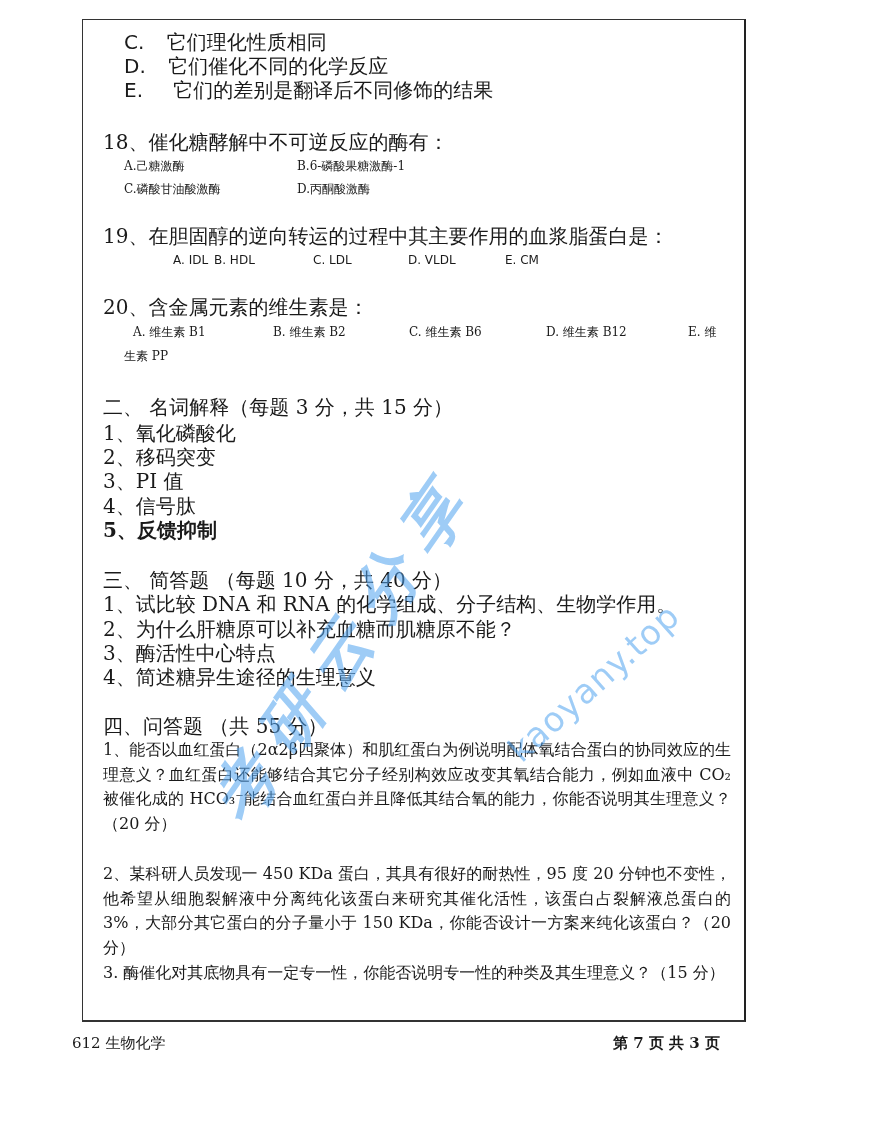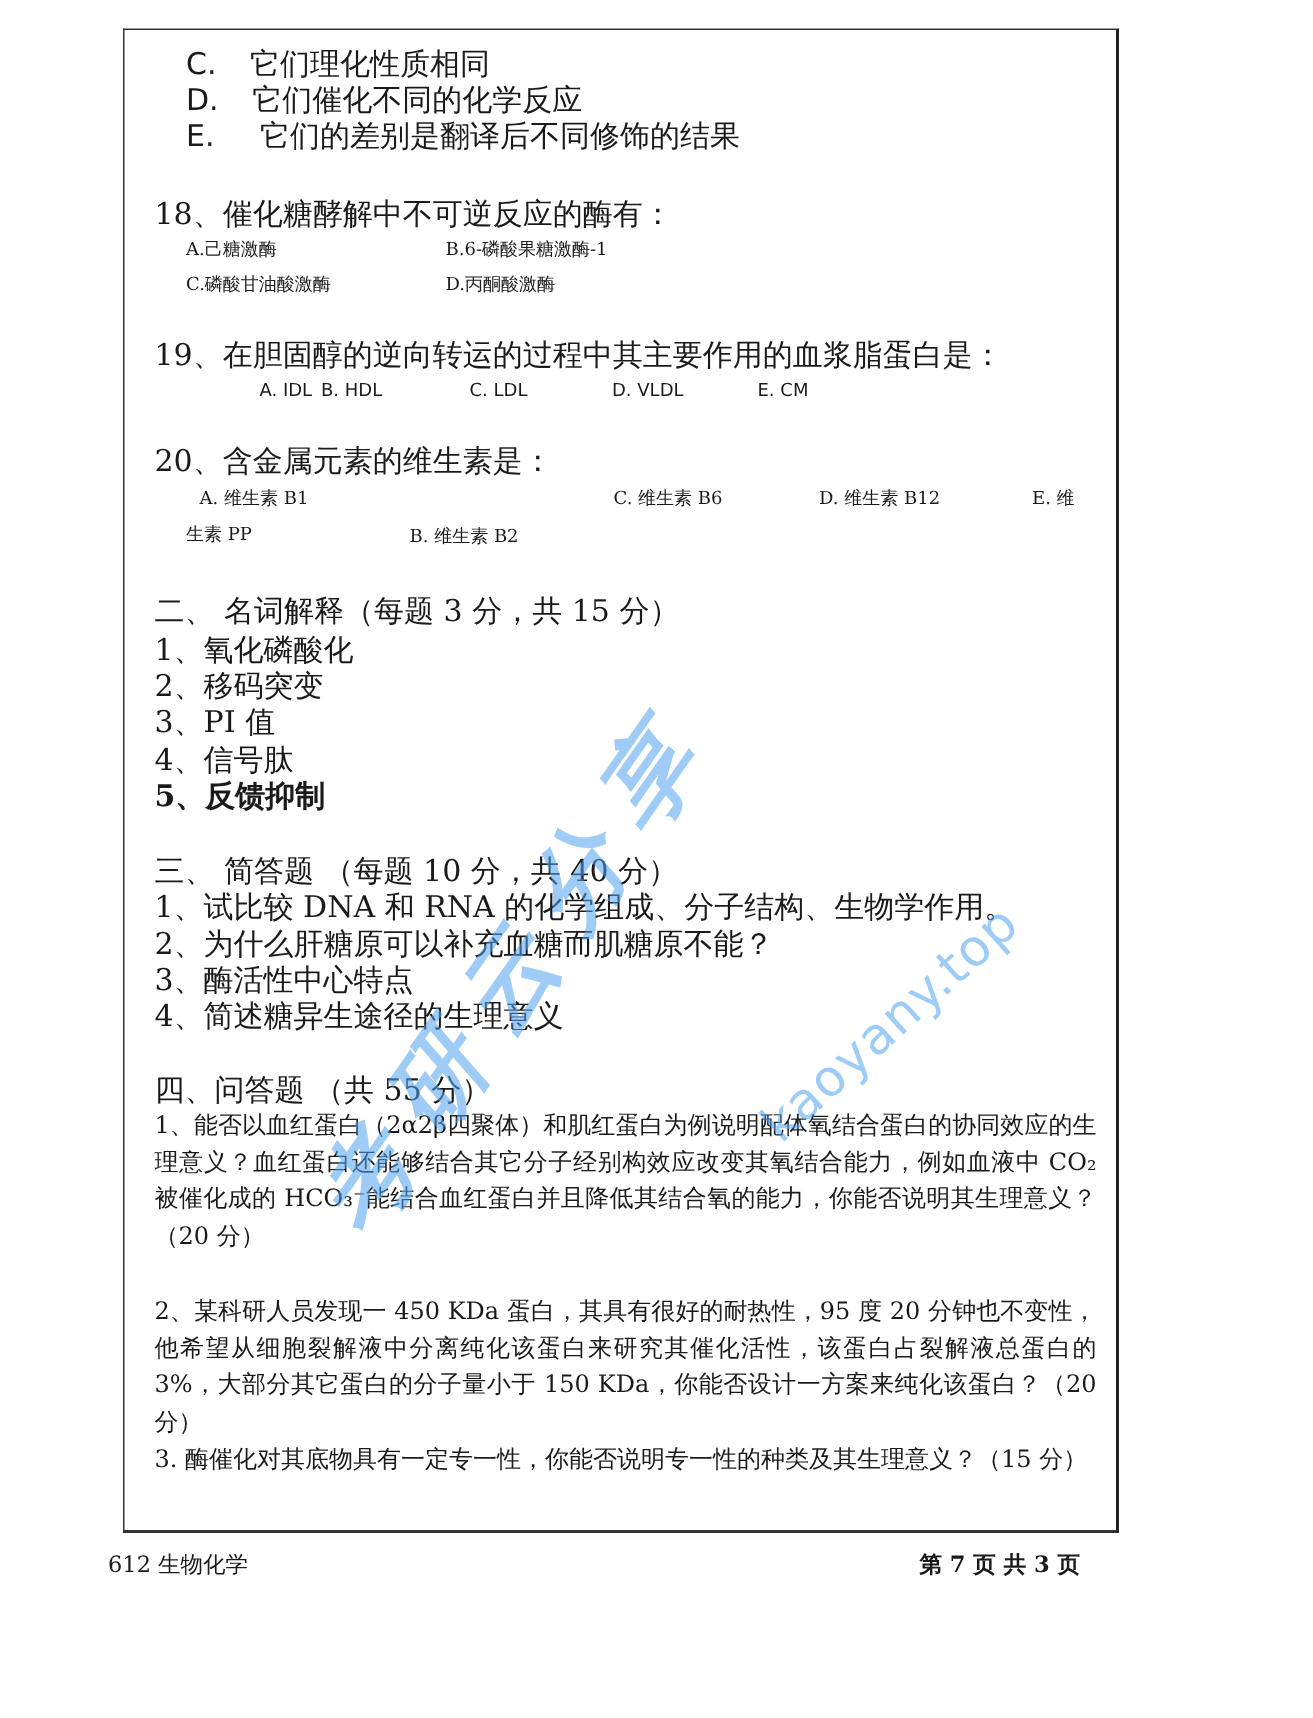--- a/index.html
+++ b/index.html
@@ -56,21 +56,21 @@
 
 <div class="line" style="left:103px;top:227px;">19、在胆固醇的逆向转运的过程中其主要作用的血浆脂蛋白是：</div>
 <div class="opt sans" style="left:133px;top:251px;margin-left:40px;">A. IDL</div>
 <div class="opt sans" style="left:214px;top:251px;">B. HDL</div>
 <div class="opt sans" style="left:313px;top:251px;">C. LDL</div>
 <div class="opt sans" style="left:408px;top:251px;">D. VLDL</div>
 <div class="opt sans" style="left:505px;top:251px;">E. CM</div>
 
 <div class="line" style="left:103px;top:298px;">20、含金属元素的维生素是：</div>
 <div class="opt" style="left:133px;top:323px;">A. 维生素 B1</div>
-<div class="opt" style="left:273px;top:323px;margin-top:25px;">B. 维生素 B2</div>
+<div class="opt" style="left:273px;top:323px;">B. 维生素 B2</div>
 <div class="opt" style="left:409px;top:323px;">C. 维生素 B6</div>
 <div class="opt" style="left:546px;top:323px;">D. 维生素 B12</div>
 <div class="opt" style="left:688px;top:323px;">E. 维</div>
 <div class="opt" style="left:124px;top:347px;">生素 PP</div>
 
 <div class="line" style="left:103px;top:398px;">二、  名词解释（每题 3 分，共 15 分）</div>
 <div class="line" style="left:103px;top:424px;">1、氧化磷酸化</div>
 <div class="line" style="left:103px;top:448px;">2、移码突变</div>
 <div class="line" style="left:103px;top:472px;">3、PI 值</div>
 <div class="line" style="left:103px;top:497px;">4、信号肽</div>

